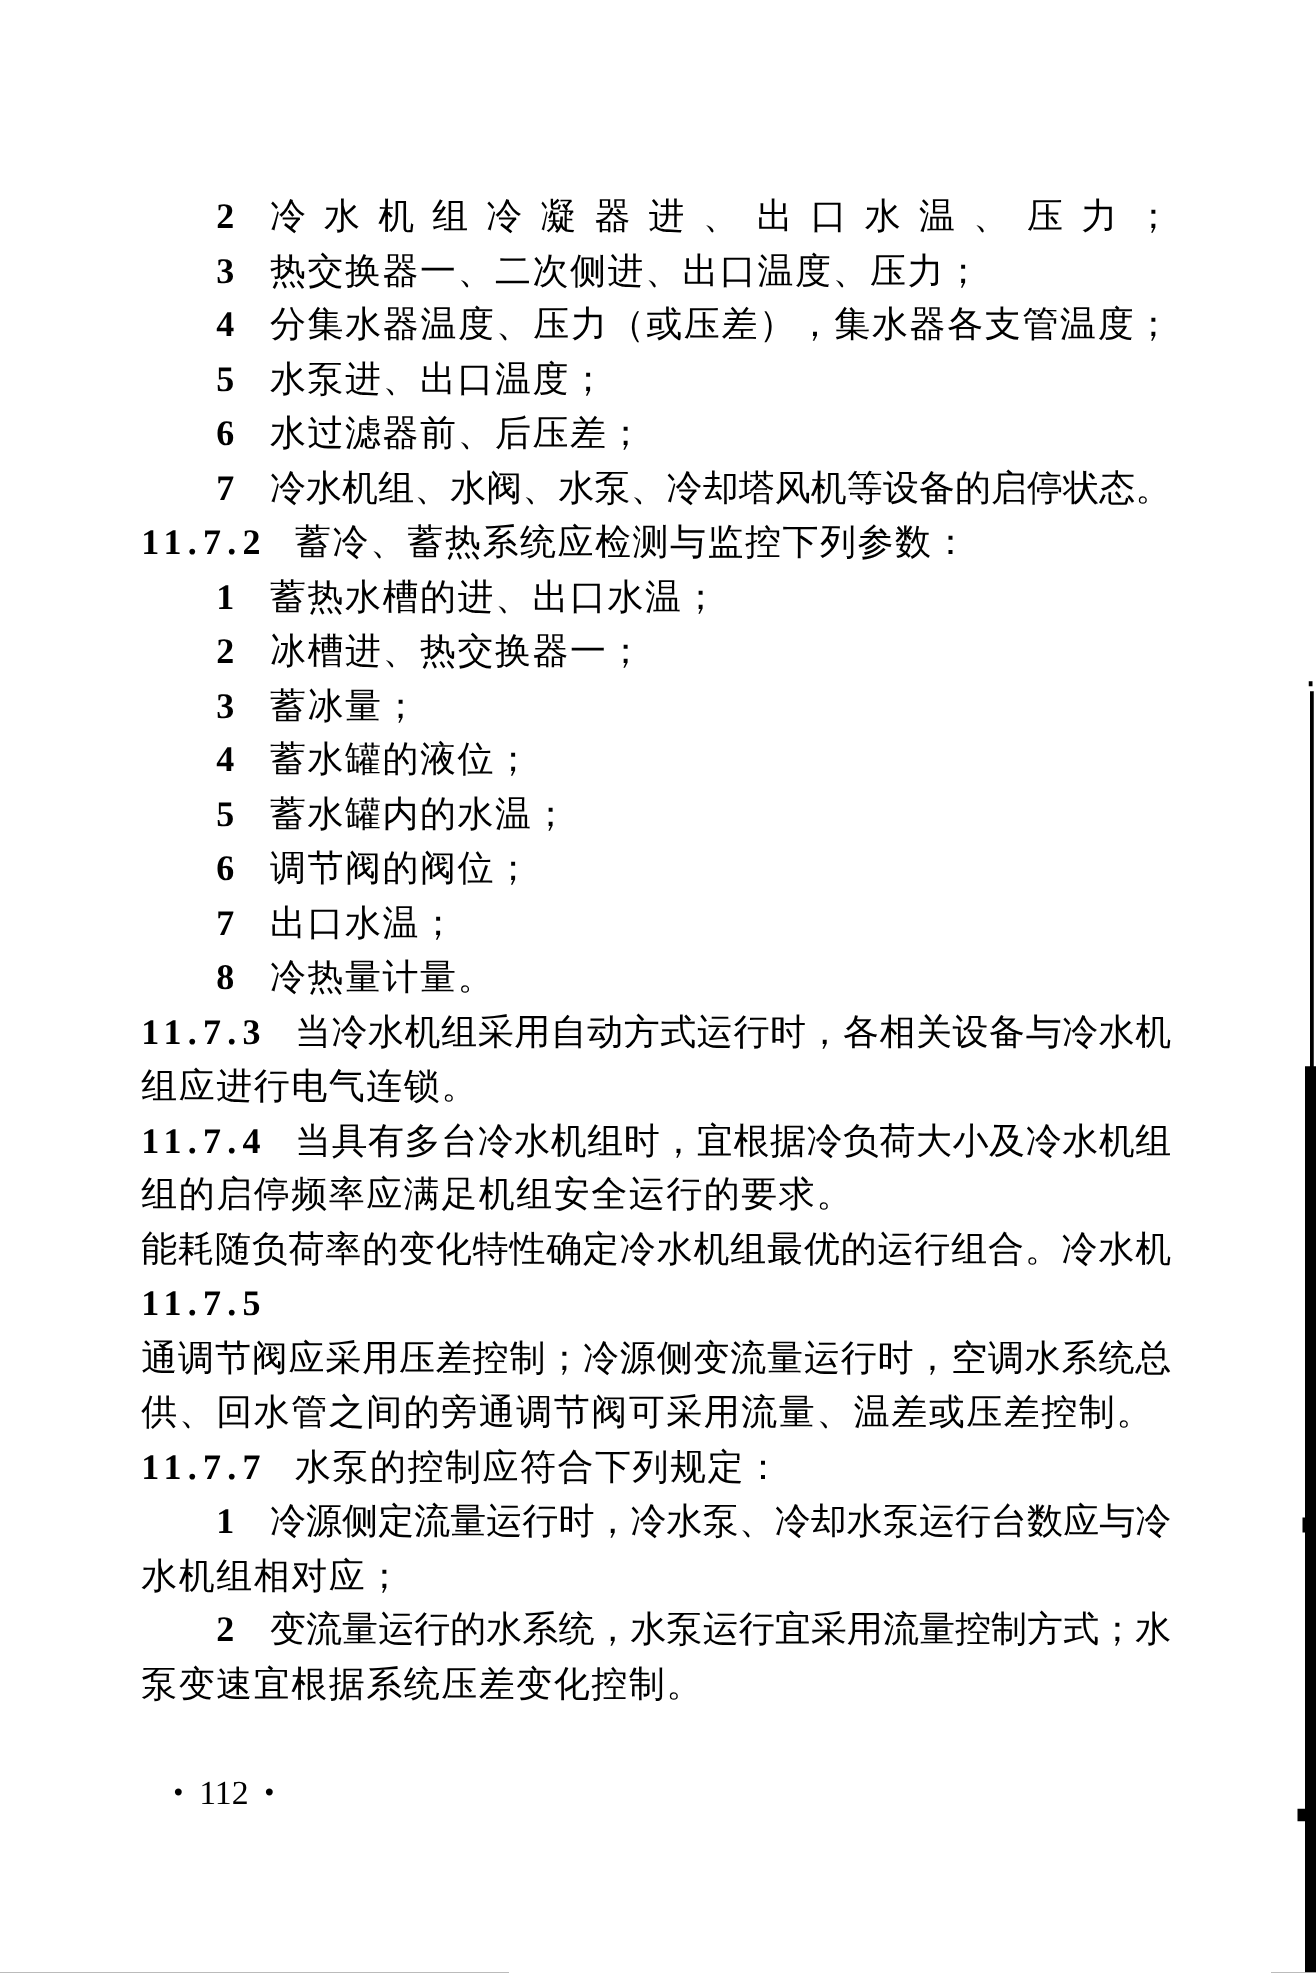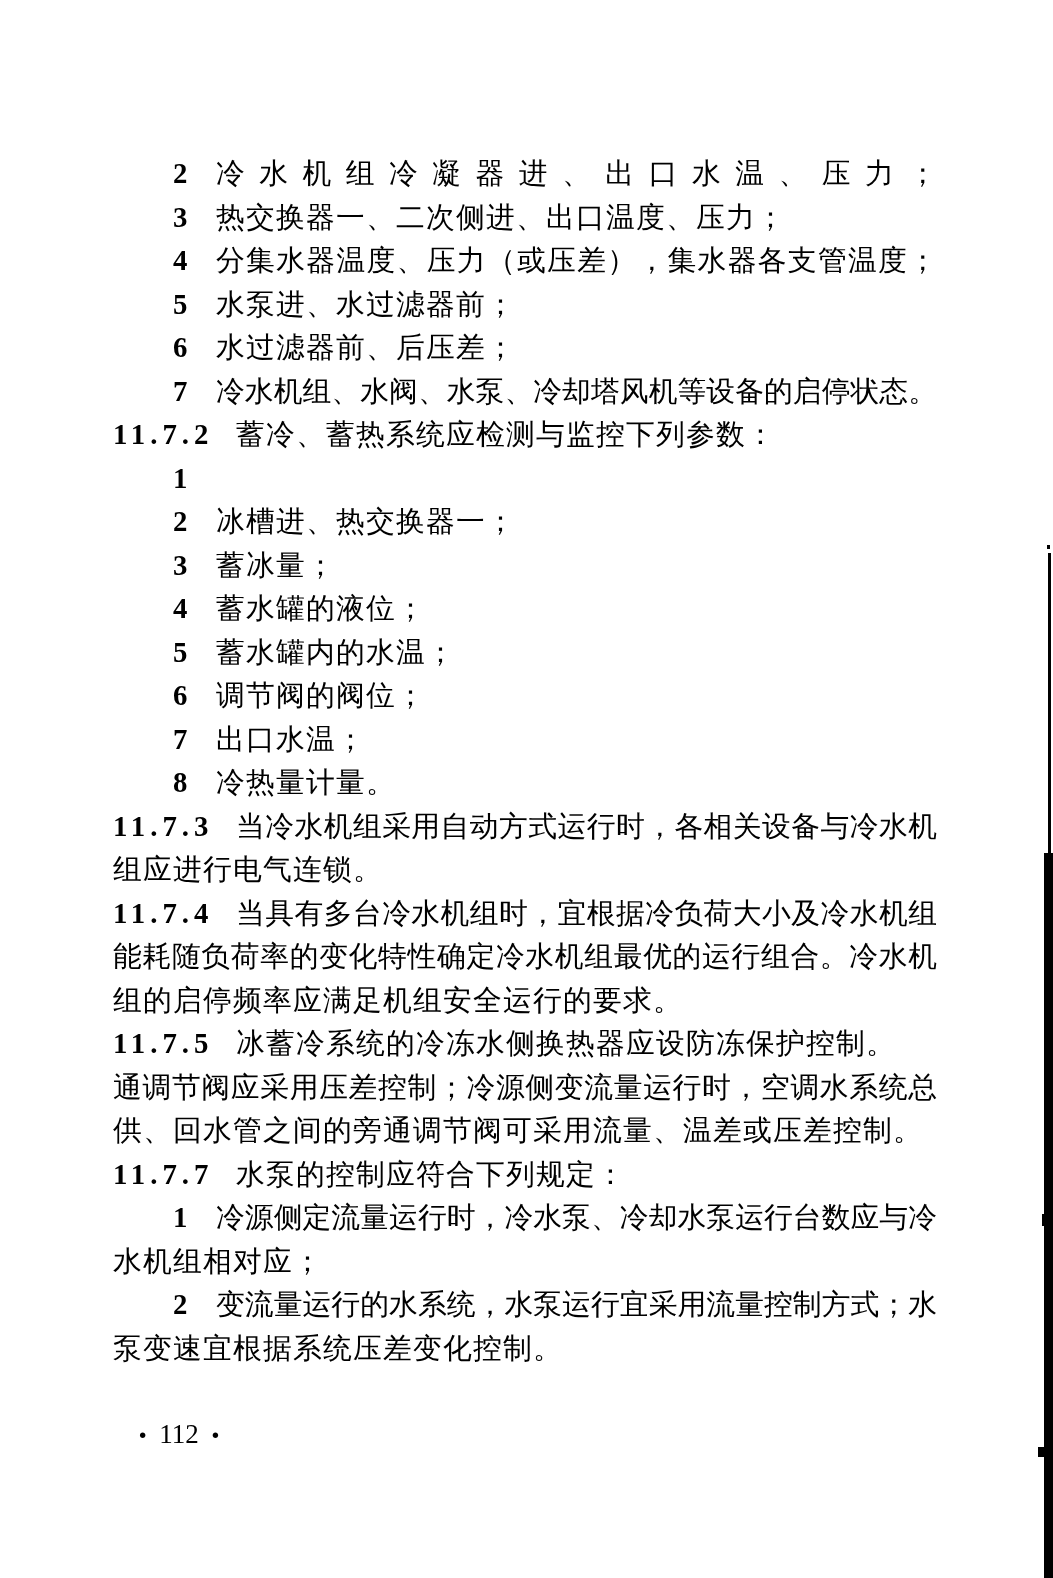--- a/index.html
+++ b/index.html
@@ -77,35 +77,35 @@
     <div class="line item stretch">
       <span class="num">2</span><span class="txt">冷水机组冷凝器进、出口水温、压力；</span>
     </div>
     <div class="line item">
       <span class="num">3</span><span class="txt">热交换器一、二次侧进、出口温度、压力；</span>
     </div>
     <div class="line item stretch">
       <span class="num">4</span><span class="txt">分集水器温度、压力（或压差），集水器各支管温度；</span>
     </div>
     <div class="line item">
-      <span class="num">5</span><span class="txt">水泵进、水过滤器前；</span>
+      <span class="num">5</span><span class="txt">水泵进、出口温度；</span>
     </div>
     <div class="line item">
       <span class="num">6</span><span class="txt">水过滤器前、后压差；</span>
     </div>
     <div class="line item stretch">
       <span class="num">7</span><span class="txt">冷水机组、水阀、水泵、冷却塔风机等设备的启停状态。</span>
     </div>
 
     <div class="line clause">
       <span class="num">11.7.2</span><span class="txt">蓄冷、蓄热系统应检测与监控下列参数：</span>
     </div>
 
     <div class="line item">
-      <span class="num">1</span>
+      <span class="num">1</span><span class="txt">蓄热水槽的进、出口水温；</span>
     </div>
     <div class="line item">
       <span class="num">2</span><span class="txt">冰槽进、热交换器一；</span>
     </div>
     <div class="line item">
       <span class="num">3</span><span class="txt">蓄冰量；</span>
     </div>
     <div class="line item">
       <span class="num">4</span><span class="txt">蓄水罐的液位；</span>
     </div>
@@ -125,29 +125,29 @@
     <div class="line clause stretch">
       <span class="num">11.7.3</span><span class="txt">当冷水机组采用自动方式运行时，各相关设备与冷水机</span>
     </div>
     <div class="line cont">
       <span class="txt">组应进行电气连锁。</span>
     </div>
 
     <div class="line clause stretch">
       <span class="num">11.7.4</span><span class="txt">当具有多台冷水机组时，宜根据冷负荷大小及冷水机组</span>
     </div>
+    <div class="line cont">
+      <span class="txt">组的启停频率应满足机组安全运行的要求。</span>
+    </div>
     <div class="line cont stretch">
       <span class="txt">能耗随负荷率的变化特性确定冷水机组最优的运行组合。冷水机</span>
     </div>
-    <div class="line cont">
-      <span class="txt">组的启停频率应满足机组安全运行的要求。</span>
-    </div>
 
     <div class="line clause">
-      <span class="num">11.7.5</span><span class="txt">冰蓄冷系统的冷冻水侧换热器应设防冻保护控制。</span>
+      <span class="num">11.7.5</span>
     </div>
 
     <div class="line cont stretch">
       <span class="txt">通调节阀应采用压差控制；冷源侧变流量运行时，空调水系统总</span>
     </div>
     <div class="line cont">
       <span class="txt">供、回水管之间的旁通调节阀可采用流量、温差或压差控制。</span>
     </div>
 
     <div class="line clause">

